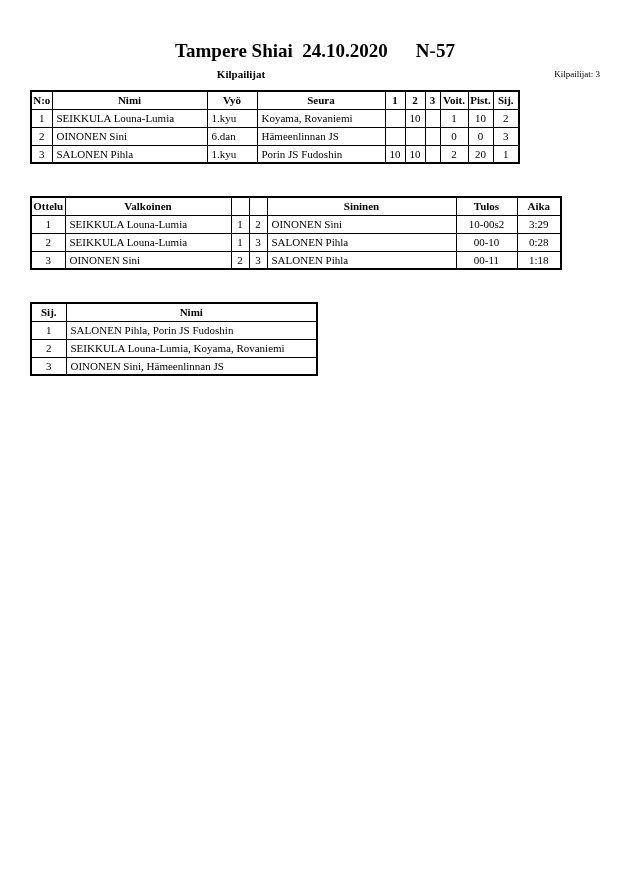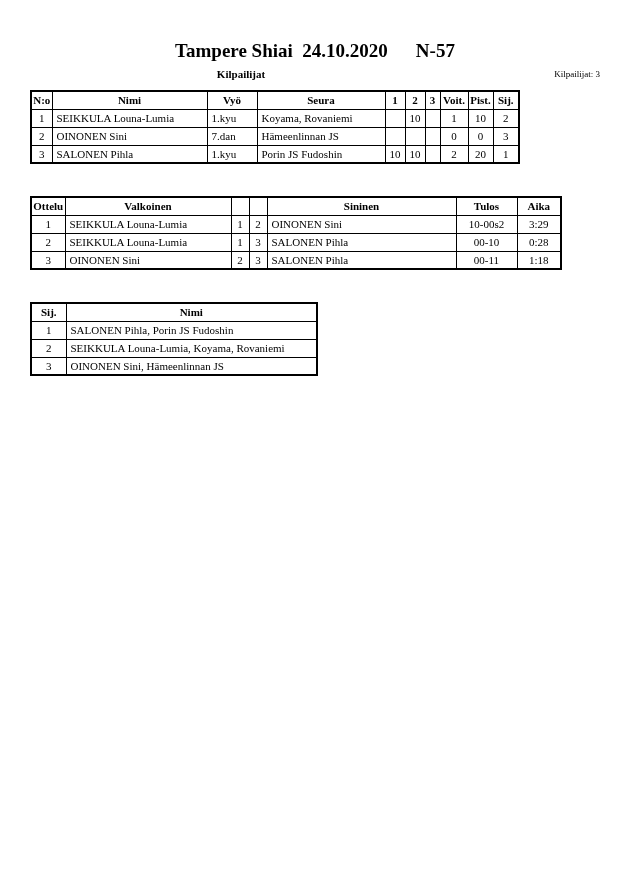--- a/index.html
+++ b/index.html
@@ -109,21 +109,21 @@
         <td class="c"></td>
         <td class="c">10</td>
         <td class="c"></td>
         <td class="c">1</td>
         <td class="c">10</td>
         <td class="c">2</td>
       </tr>
       <tr>
         <td class="c">2</td>
         <td class="l">OINONEN Sini</td>
-        <td class="l">7.dan</td>
+        <td class="l">6.dan</td>
         <td class="l">Hämeenlinnan JS</td>
         <td class="c"></td>
         <td class="c"></td>
         <td class="c"></td>
         <td class="c">0</td>
         <td class="c">0</td>
         <td class="c">3</td>
       </tr>
       <tr>
         <td class="c">3</td>

